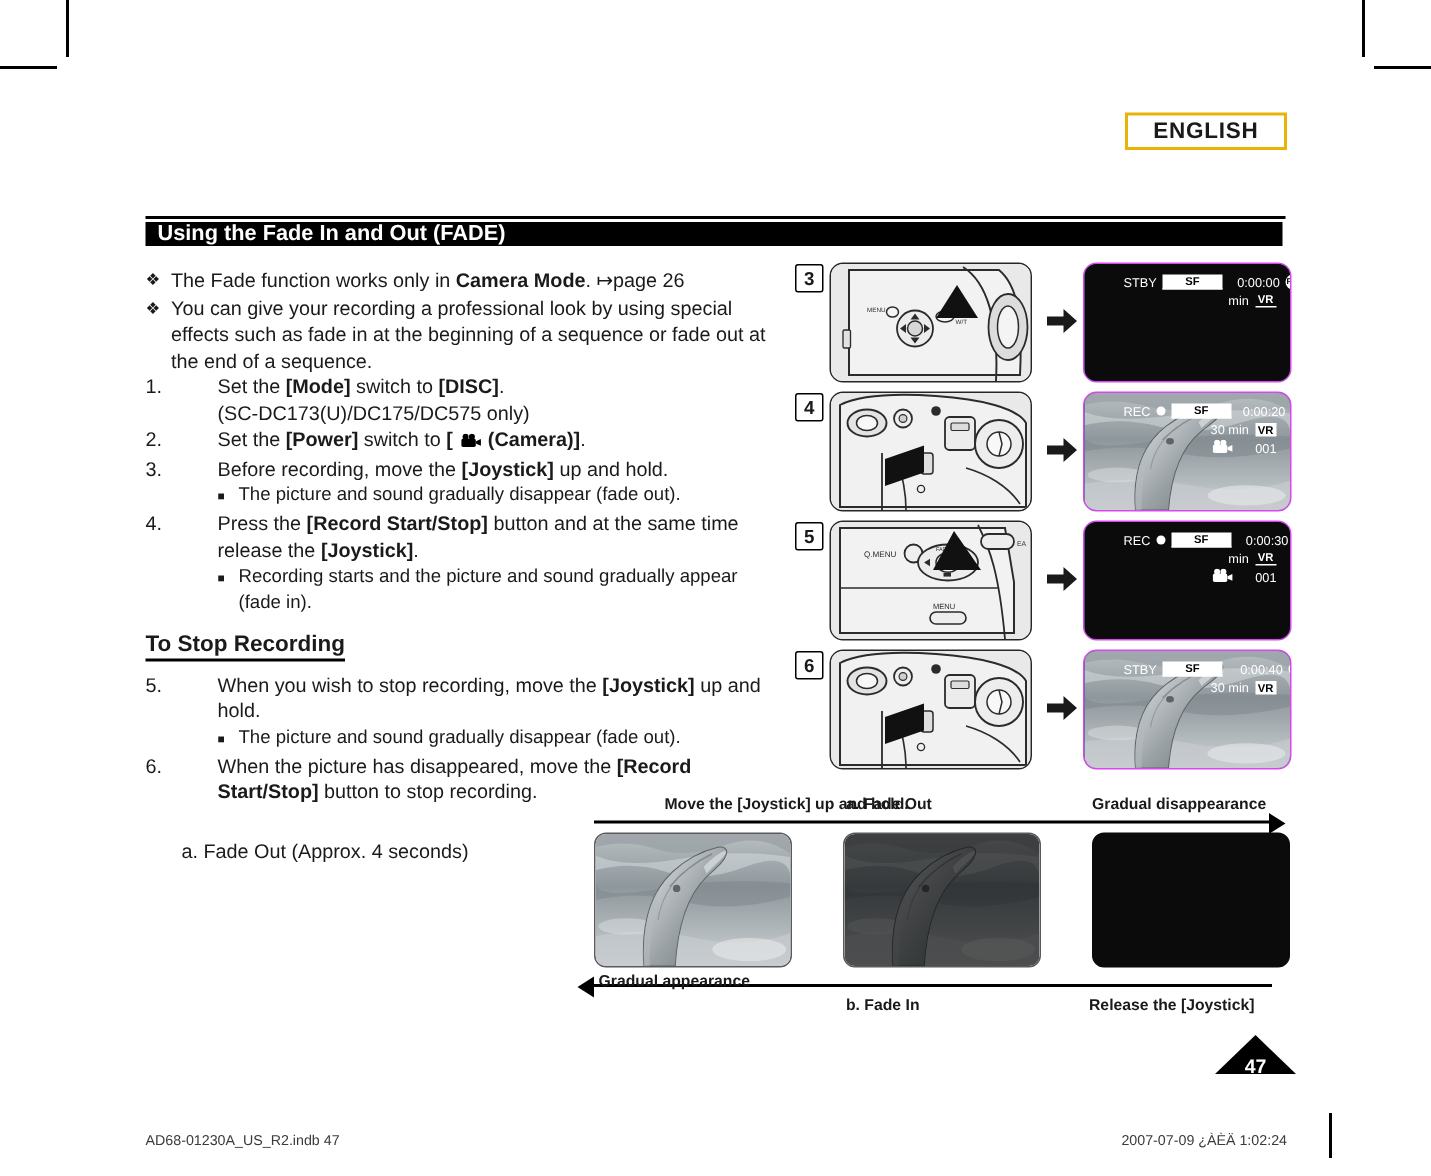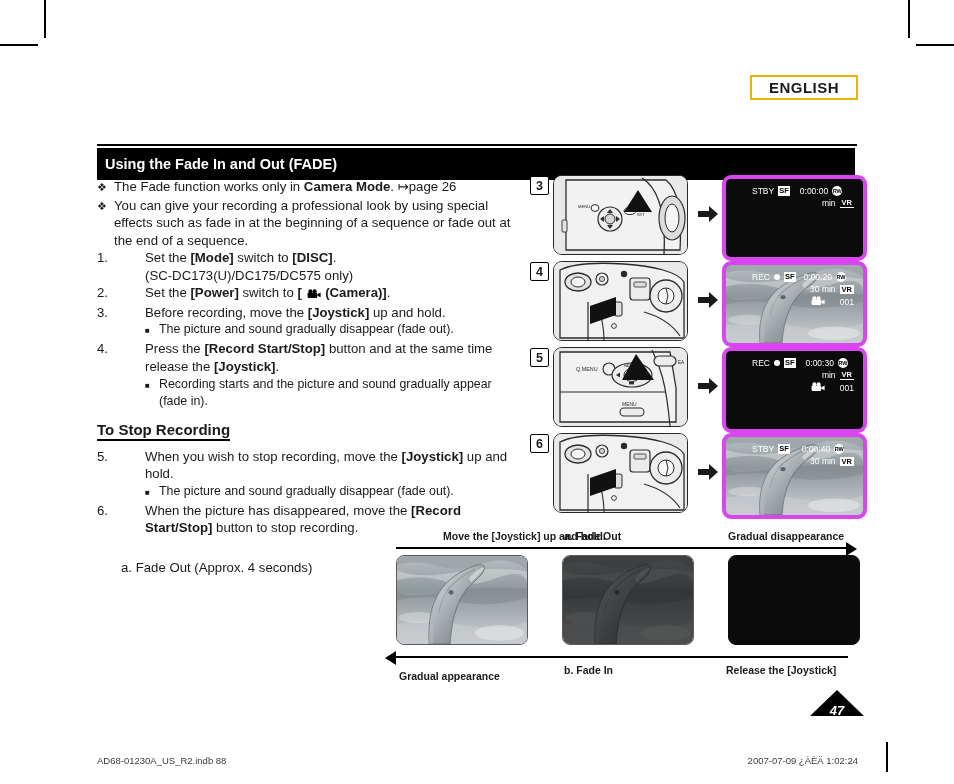--- a/index.html
+++ b/index.html
@@ -28,21 +28,21 @@
     background:#fff;
   }
   .page-title{
     position:absolute;left:97px;top:113px;
     font-size:23px;font-weight:bold;letter-spacing:-0.2px;
   }
   .title-rule{
     position:absolute;left:97px;top:144px;width:760px;height:2px;background:#000;
   }
   .section-bar{
-    position:absolute;left:97px;top:148px;width:758px;height:32px;
+    position:absolute;left:97px;top:148px;width:758px;height:16px;
     background:#000;color:#fff;
     display:flex;align-items:center;
     padding-left:8px;box-sizing:border-box;
     font-size:14.5px;font-weight:bold;
   }
 
   
   .left-col{position:absolute;left:97px;top:178px;width:425px;}
   .bullet-row{display:flex;font-size:13.2px;line-height:17.5px;margin-bottom:0;}
   .bullet-mark{width:17px;flex:0 0 17px;font-size:11px;padding-top:1px;}
@@ -82,33 +82,33 @@
     position:absolute;width:133px;height:78px;
     background:#e9e9e9;border:1.4px solid #262626;border-radius:9px;
     overflow:hidden;
   }
   .arrow-right{
     position:absolute;width:22px;height:20px;
   }
   .lcd{
     position:absolute;width:137px;height:78px;
     border-radius:9px;overflow:hidden;background:#0f766e;
-    border:4px solid #d946ef;
+    border:1px solid #d946ef;
   }
   .lcd .osd{
     position:absolute;inset:0;color:#fff;font-size:8.5px;
     font-family:"Liberation Sans", sans-serif;
   }
   .osd-row{position:absolute;display:flex;align-items:center;gap:4px;white-space:nowrap;}
   .r1{left:26px;top:7px;}
   .r2{right:9px;top:19px;}
   .r3{right:9px;top:31px;gap:15px;}
   .badge-sf{
     background:#fff;color:#000;font-size:7.5px;font-weight:bold;
-    padding:0 1px;border-bottom:1.5px solid #fff;line-height:9px;
+    padding:0 15px;border-bottom:1.5px solid #fff;line-height:9px;
   }
   .badge-vr{
     background:#fff;color:#000;font-size:7.5px;font-weight:bold;
     padding:0 2px;line-height:9px;
   }
   .badge-vr.outline{background:transparent;color:#fff;border-bottom:1.5px solid #fff;}
   .disc-ico{
     width:10px;height:10px;border-radius:50%;background:#fff;color:#000;
     font-size:5.5px;font-weight:bold;display:flex;align-items:center;justify-content:center;
   }
@@ -128,21 +128,21 @@
   .tri{position:absolute;width:0;height:0;}
 
   
   .pagetri{
     position:absolute;left:810px;top:690px;width:0;height:0;
     border-left:27px solid transparent;border-right:27px solid transparent;
     border-bottom:26px solid #000;
   }
   .pagenum{
     position:absolute;left:810px;top:703px;width:54px;
-    text-align:center;color:#fff;font-size:13px;font-weight:bold;font-style:italic;
+    text-align:center;color:#fff;font-size:13px;font-weight:bold;
   }
 
   
   .foot{position:absolute;font-size:9.5px;color:#3b3b3b;}
   .foot-left{left:97px;top:755px;}
   .foot-right{right:96px;top:755px;}
   .foot-rule{position:absolute;left:886px;top:742px;width:2px;height:30px;background:#000;}
 </style>
 </head>
 <body>
@@ -525,24 +525,24 @@
             <ellipse cx="57" cy="33" rx="2.6" ry="2.2" fill="#555b5f" opacity=".9"></ellipse>
             <path d="M34 80 C33 62 36 46 44 34 C41 50 38 64 38 80 Z" fill="#b5babd" opacity=".55"></path>
           </svg>
         </div>
     </div>
     <div class="strip-frame" style="left:332px;top:25px;background:#0b0b0b;border-color:#0b0b0b;"></div>
 
     <div class="axis" style="left:0px;top:126px;width:452px;"></div>
     <div class="tri" style="left:-11px;top:120.5px;border-top:7px solid transparent;border-bottom:7px solid transparent;border-right:11px solid #000;"></div>
 
-    <div class="strip-lbl" style="left:3px;top:140px;">Gradual appearance</div>
+    <div class="strip-lbl" style="left:3px;top:118px;">Gradual appearance</div>
     <div class="strip-lbl" style="left:168px;top:134px;">b. Fade In</div>
     <div class="strip-lbl" style="left:330px;top:134px;">Release the [Joystick]</div>
   </div>
 
   <div class="pagetri"></div>
   <div class="pagenum">47</div>
 
-  <div class="foot foot-left">AD68-01230A_US_R2.indb   88</div>
+  <div class="foot foot-left">AD68-01230A_US_R2.indb   47</div>
   <div class="foot foot-right">2007-07-09   ¿ÀÈÄ 1:02:24</div>
   <div class="foot-rule"></div>
 </div>
 
 </body></html>

